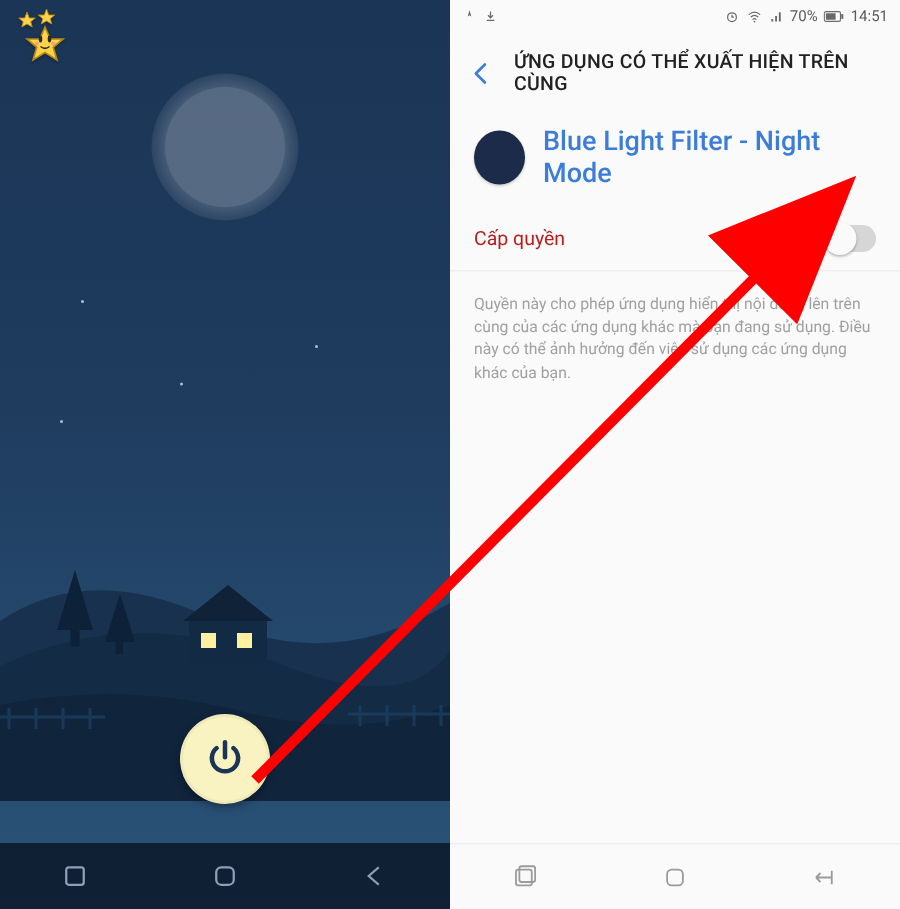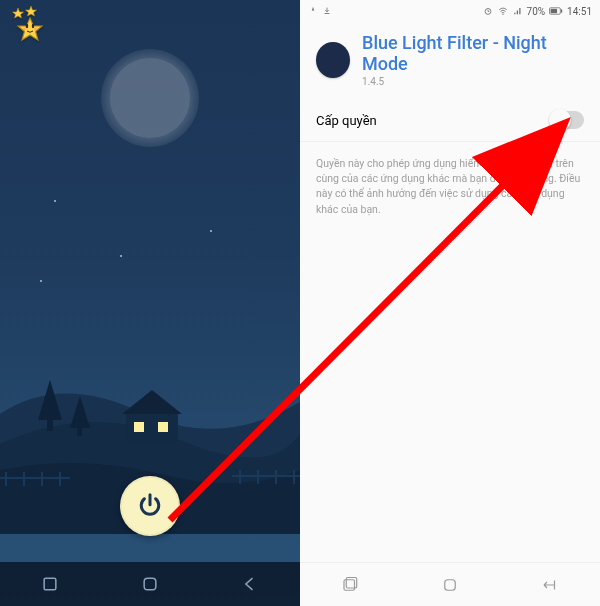--- a/index.html
+++ b/index.html
@@ -138,21 +138,21 @@
   }
   .perm-row {
     display:flex;
     align-items:center;
     justify-content:space-between;
     padding: 10px 16px 12px 16px;
     border-bottom: 1px solid #eee;
   }
   .perm-label {
     font-size: 13px;
-    color: #000000;
+    color: #b91c1c;
   }
   .toggle {
     width: 34px; height: 18px;
     border-radius: 9px;
     background: #d6d6d6;
     position: relative;
     border:none;
     cursor:pointer;
   }
   .toggle-knob {
@@ -304,30 +304,37 @@
         <span>70%</span>
         <svg width="14" height="10" viewBox="0 0 26 14">
             <rect x="1" y="1" width="20" height="12" rx="2" fill="none" stroke="#6a6a6a" stroke-width="1.4"></rect>
             <rect x="22" y="4" width="2.5" height="6" fill="#6a6a6a"></rect>
             <rect x="3" y="3" width="12" height="8" fill="#6a6a6a"></rect>
           </svg>
         <span>14:51</span>
       </div>
     </div>
 
+    <div class="header">
+      <button class="back-btn">
+        <svg width="18" height="18" viewBox="0 0 24 24">
+            <path d="M15 4 L7 12 L15 20" stroke="#3b7dd8" stroke-width="2.4" fill="none" stroke-linecap="round" stroke-linejoin="round"></path>
+          </svg>
+      </button>
+      <div class="header-title">ỨNG DỤNG CÓ THỂ XUẤT HIỆN TRÊN CÙNG</div>
+    </div>
 
     <div class="app-row">
       <div class="app-icon">
         <svg width="22" height="22" viewBox="0 0 24 24">
           <path d="M16 4 A9 9 0 1 1 7 20 A7 7 0 1 0 16 4 Z" fill="#f3efd2"></path>
         </svg>
       </div>
       <div class="app-info">
         <div class="app-name">Blue Light Filter - Night Mode</div>
-        <div class="app-version">1.4.5</div>
       </div>
     </div>
 
     <div class="perm-row">
       <div class="perm-label">Cấp quyền</div>
       <button class="toggle">
         <span class="toggle-knob"></span>
       </button>
     </div>
 

